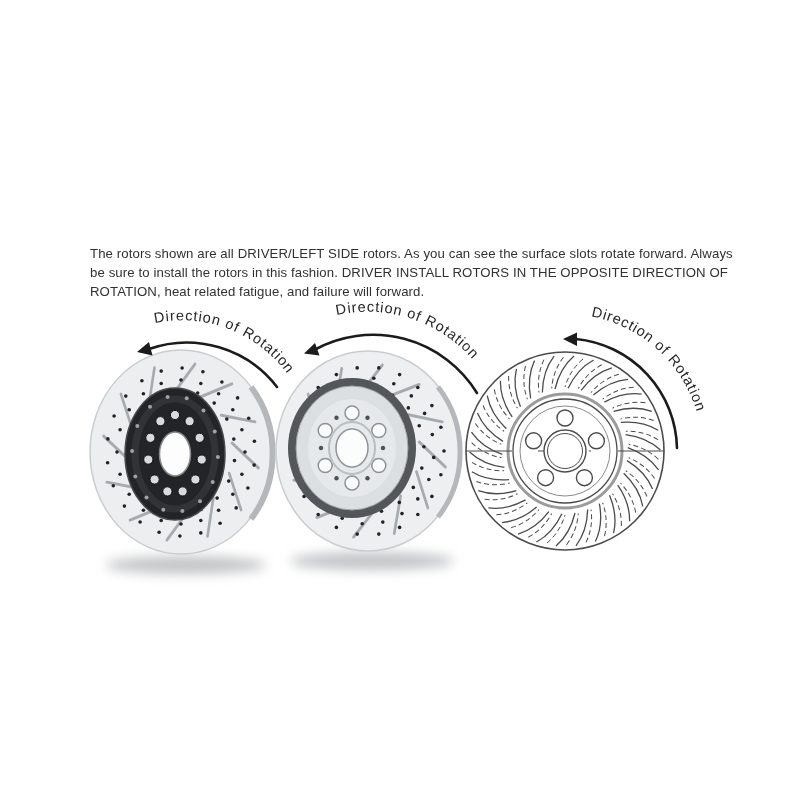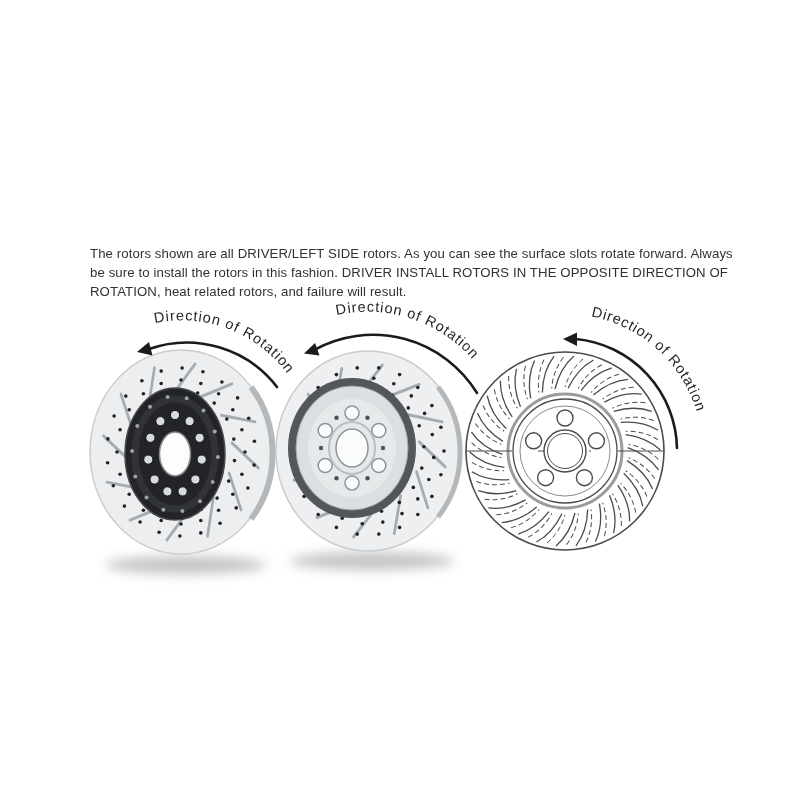--- a/index.html
+++ b/index.html
@@ -25,21 +25,21 @@
   }
 </style>
 </head>
 <body>
 
 <div class="page">
 
   <p class="notice">
     <span>The rotors shown are all DRIVER/LEFT SIDE rotors. As you can see the surface slots rotate forward. Always</span>
     <span>be sure to install the rotors in this fashion. DRIVER INSTALL ROTORS IN THE OPPOSITE DIRECTION OF</span>
-    <span>ROTATION, heat related rotors, and failure will result.</span>
+    <span>ROTATION, heat related fatigue, and failure will forward.</span>
   </p>
 
   <div class="shadow shadow-1"></div>
   <div class="shadow shadow-2"></div>
 
   <svg class="scene" width="800" height="800" viewBox="0 0 800 800">
 
     <g transform="translate(181,452)">
       <ellipse rx="91" ry="102" fill="#eceef0" stroke="#c9cdd0" stroke-width="1.5"></ellipse>
       <path d="M 70 -65 A 91 102 0 0 1 70 67" fill="none" stroke="#b4b8bb" stroke-width="6"></path>

